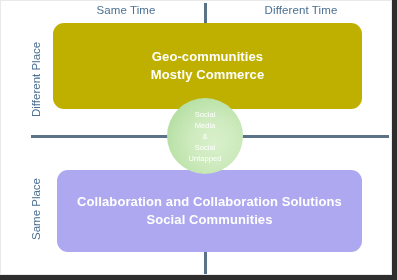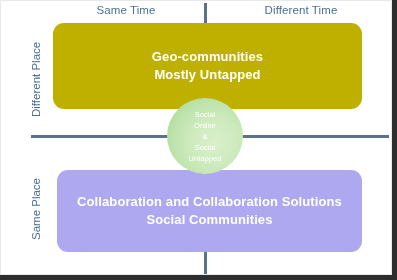--- a/index.html
+++ b/index.html
@@ -147,35 +147,35 @@
 
     <div class="axis-label" id="label-same-time">Same Time</div>
     <div class="axis-label" id="label-different-time">Different Time</div>
 
     <div class="axis-label-vert" id="label-different-place">Different Place</div>
     <div class="axis-label-vert" id="label-same-place">Same Place</div>
 
     <div class="box" id="box-geo">
       <div class="box-text">
         <span>Geo-communities</span><br>
-        <span>Mostly Untapped</span>
+        <span>Mostly Commerce</span>
       </div>
     </div>
 
     <div class="box" id="box-collab">
       <div class="box-text">
         <span>Collaboration and Collaboration Solutions</span><br>
         <span>Social Communities</span>
       </div>
     </div>
 
     <div id="circle-social">
       <div>
         <span>Social</span><br>
-        <span>Online</span><br>
+        <span>Media</span><br>
         <span>&amp;</span><br>
         <span>Social</span><br>
         <span>Untapped</span>
       </div>
     </div>
 
   </div>
 </div>
 
 </body></html>

